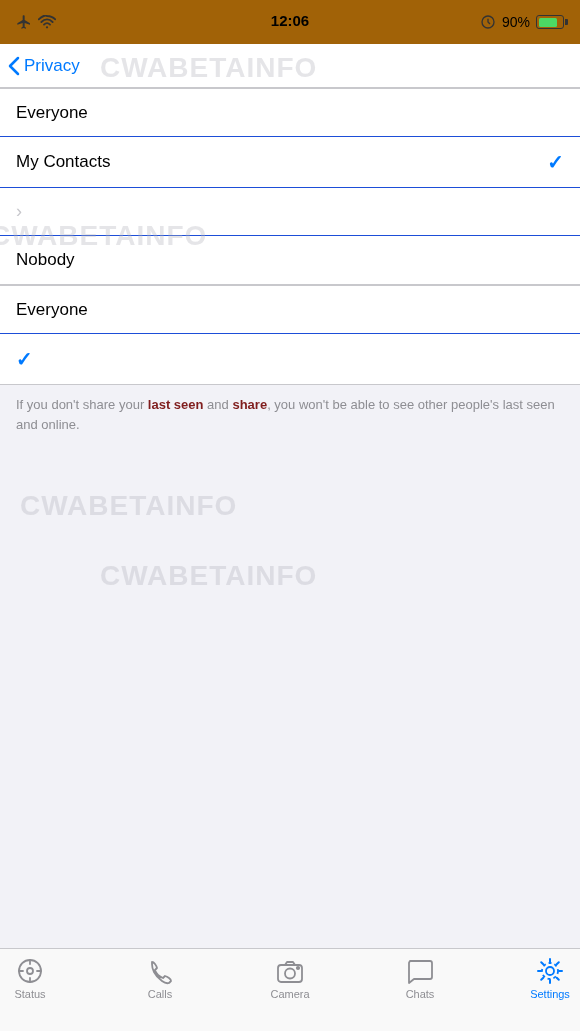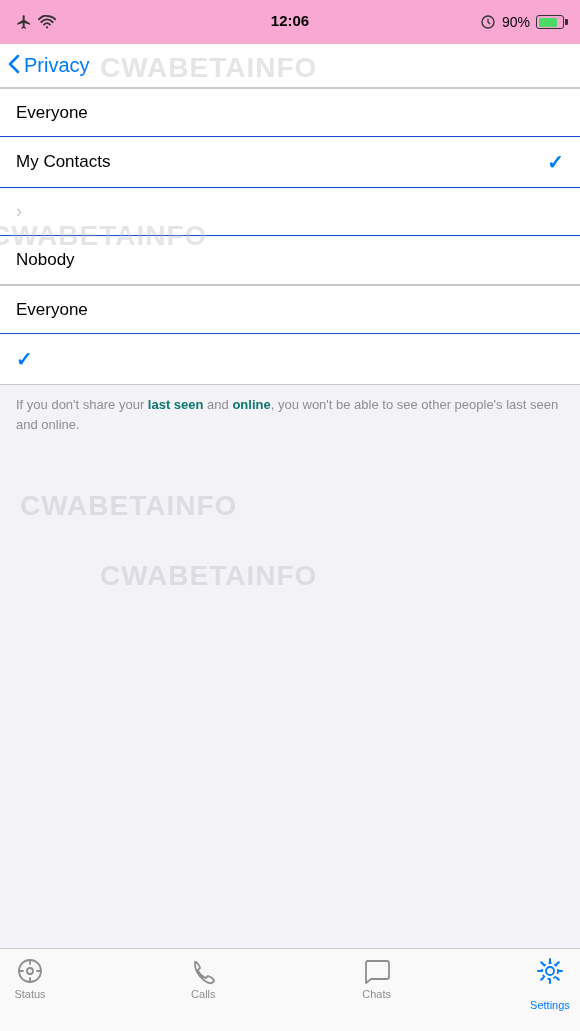--- a/index.html
+++ b/index.html
@@ -9,21 +9,21 @@
       height: 1031px;
       font-family: -apple-system, 'Helvetica Neue', Arial, sans-serif;
       background: #f2f2f7;
       overflow: hidden;
       position: relative;
     }
 
     
     .status-bar {
       height: 44px;
-      background: #f9a8d4;
+      background: #a16207;
       display: flex;
       align-items: center;
       justify-content: space-between;
       padding: 0 16px;
       font-size: 15px;
       font-weight: 600;
     }
     .status-left {
       display: flex;
       align-items: center;
@@ -81,21 +81,21 @@
       align-items: center;
       justify-content: center;
       position: relative;
     }
     .nav-back {
       position: absolute;
       left: 8px;
       display: flex;
       align-items: flex-start;
       color: #007aff;
-      font-size: 20px;
+      font-size: 17px;
       cursor: pointer;
       gap: 4px;
     }
     .nav-title {
       font-size: 17px;
       font-weight: 600;
       color: #000;
     }
 
     
@@ -156,21 +156,21 @@
     
     .info-text {
       padding: 10px 16px 12px 16px;
       font-size: 13px;
       color: #8e8e93;
       line-height: 1.5;
       background: #f2f2f7;
     }
     .info-text strong {
       font-weight: 700;
-      color: #0f766e;
+      color: #7f1d1d;
     }
 
     
     .tab-bar {
       position: absolute;
       bottom: 0;
       left: 0;
       right: 0;
       height: 83px;
       background: #f9f9f9;
@@ -194,21 +194,20 @@
       display: flex;
       align-items: center;
       justify-content: center;
     }
     .tab-label {
       font-size: 11px;
       color: #8e8e93;
     }
     .tab-label.active {
       color: #007aff;
-      margin-top: 11px;
     }
     .tab-icon svg {
       stroke: #8e8e93;
       fill: none;
       stroke-width: 1.8;
     }
     .settings-icon svg {
       stroke: #007aff;
     }
 
@@ -290,21 +289,21 @@
   <div class="list-group">
     <div class="list-item">
       <span class="list-item-label">Everyone</span>
     </div>
     <div class="list-item">
       <span class="check-icon">✓</span>
     </div>
   </div>
 
   <div class="info-text">
-    <span>If you don't share your </span><strong>last seen</strong><span> and </span><strong>online</strong><span>, you won't be able to see other people's last seen and online.</span>
+    <span>If you don't share your </span><strong>last seen</strong><span> and </span><strong>share</strong><span>, you won't be able to see other people's last seen and online.</span>
   </div>
 
 </div>
 
 <div class="tab-bar">
 
   <div class="tab-item">
     <div class="tab-icon">
       <svg width="28" height="28" viewBox="0 0 28 28">
         <circle cx="14" cy="14" r="11" stroke="#8e8e93" stroke-width="1.8" fill="none"></circle>
@@ -320,20 +319,31 @@
 
   <div class="tab-item">
     <div class="tab-icon">
       <svg width="28" height="28" viewBox="0 0 28 28">
         <path d="M6 5c0 0 1.5 0 3 2s2 4 2 4l-2 2c0 0 1 3 3 5s5 3 5 3l2-2c0 0 2 0.5 4 2s2 3 2 3l-2 2c0 0-3 1-7-2s-7-7-8-9-2-6-2-8z" stroke="#8e8e93" stroke-width="1.8" fill="none" stroke-linejoin="round"></path>
       </svg>
     </div>
     <span class="tab-label">Calls</span>
   </div>
 
+  <div class="tab-item">
+    <div class="tab-icon">
+      <svg width="28" height="28" viewBox="0 0 28 28">
+        <rect x="2" y="8" width="24" height="17" rx="3" stroke="#8e8e93" stroke-width="1.8" fill="none"></rect>
+        <circle cx="14" cy="16.5" r="5" stroke="#8e8e93" stroke-width="1.8" fill="none"></circle>
+        <path d="M9 8l2-3h6l2 3" stroke="#8e8e93" stroke-width="1.8" fill="none" stroke-linejoin="round"></path>
+        <circle cx="22" cy="11" r="1.2" fill="#8e8e93"></circle>
+      </svg>
+    </div>
+    <span class="tab-label">Camera</span>
+  </div>
 
   <div class="tab-item">
     <div class="tab-icon">
       <svg width="28" height="28" viewBox="0 0 28 28">
         <path d="M4 4h20a2 2 0 0 1 2 2v14a2 2 0 0 1-2 2H8l-5 4V6a2 2 0 0 1 2-2z" stroke="#8e8e93" stroke-width="1.8" fill="none" stroke-linejoin="round"></path>
       </svg>
     </div>
     <span class="tab-label">Chats</span>
   </div>
 

